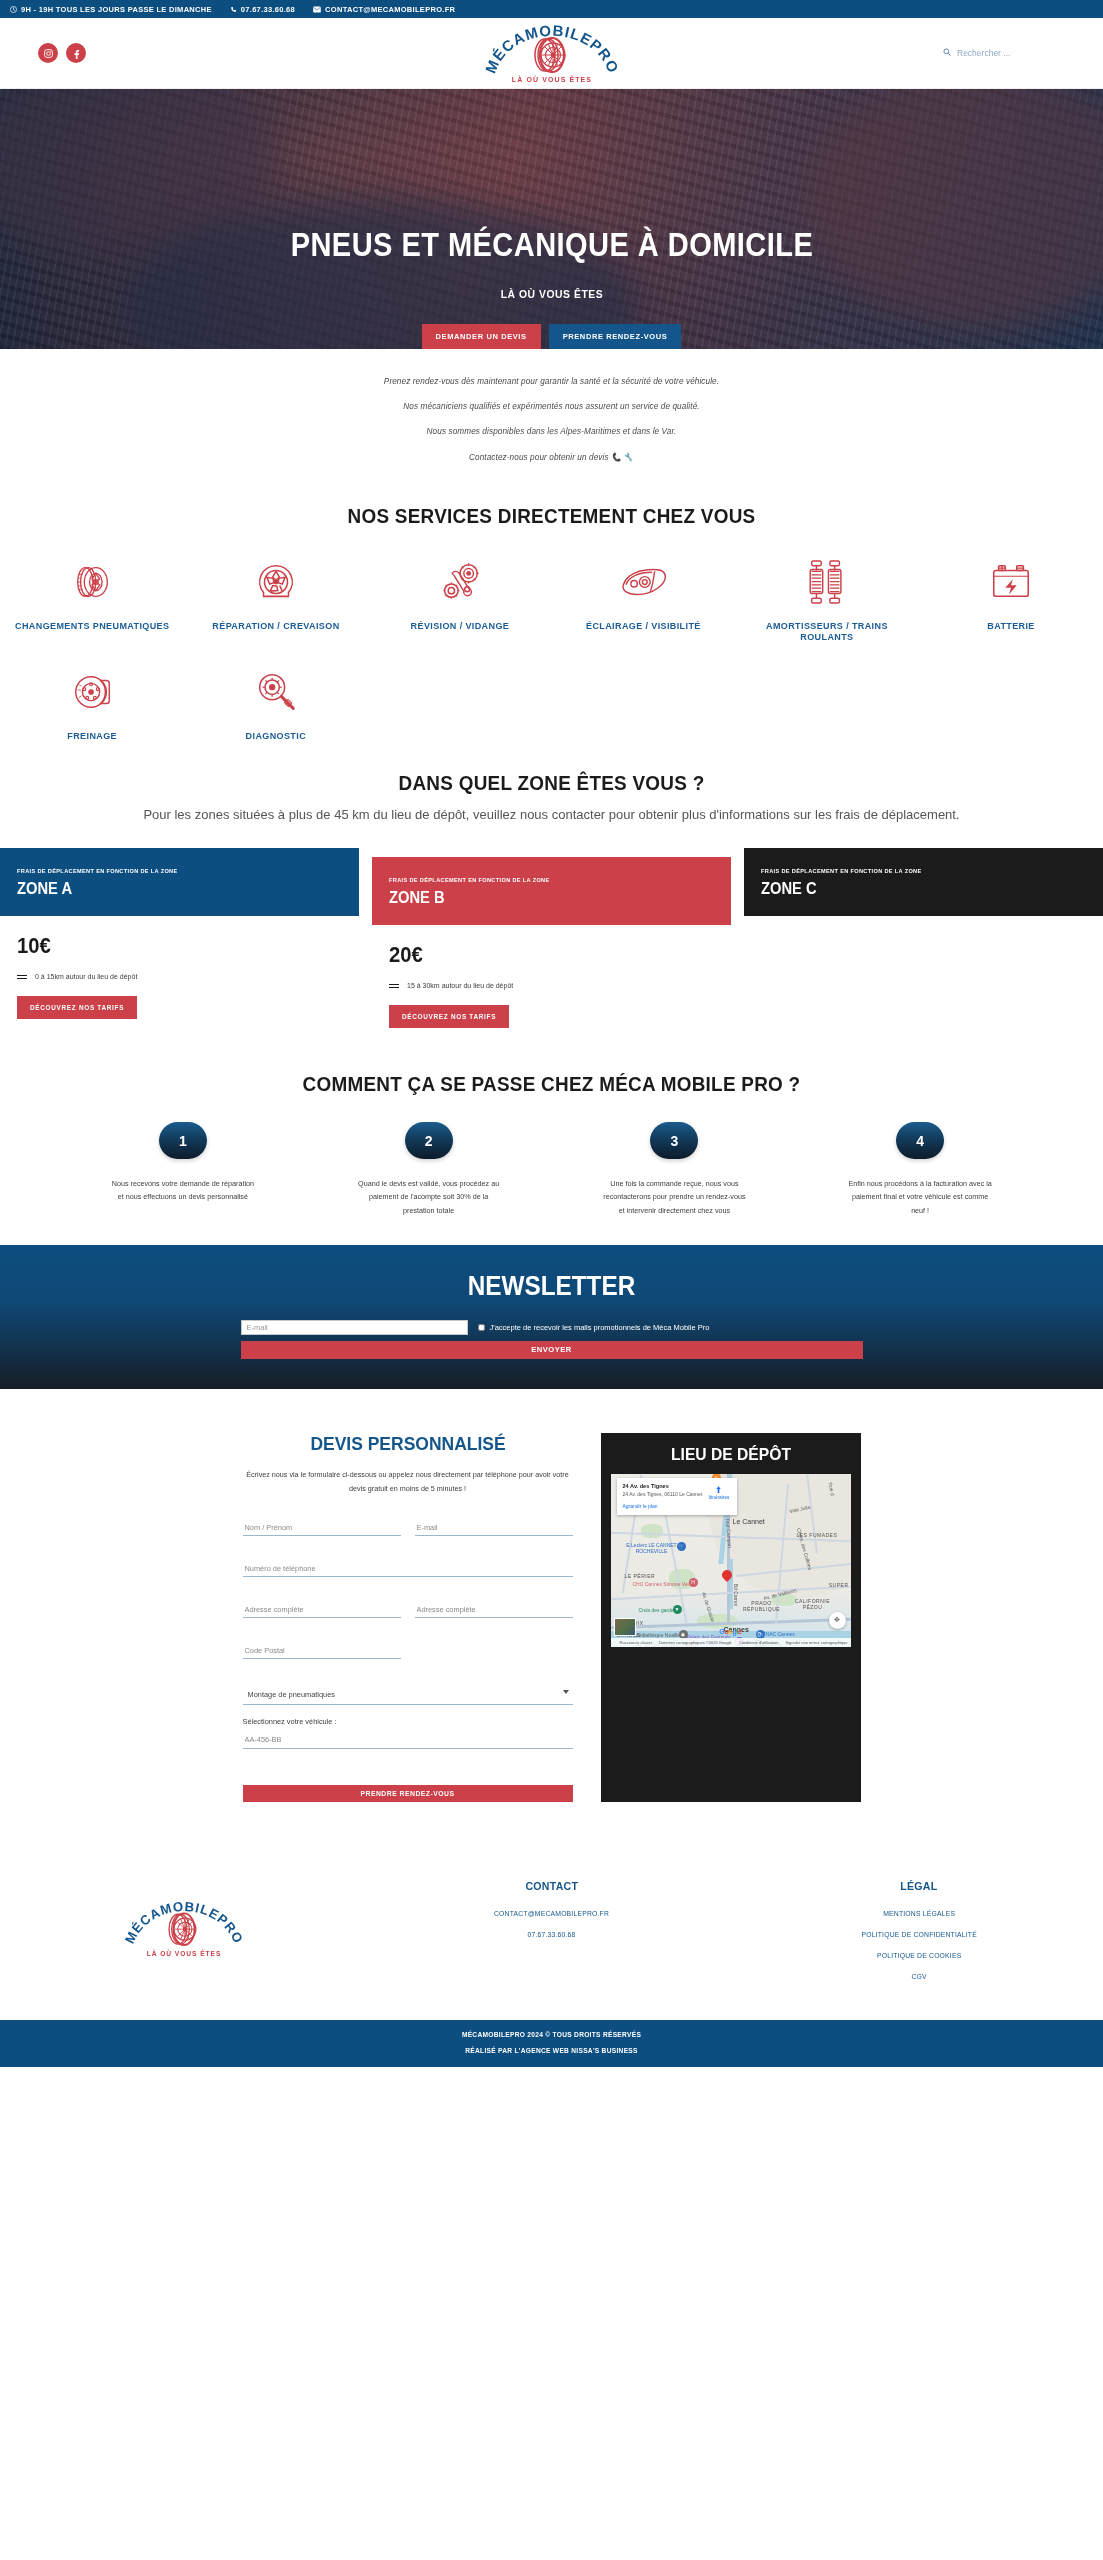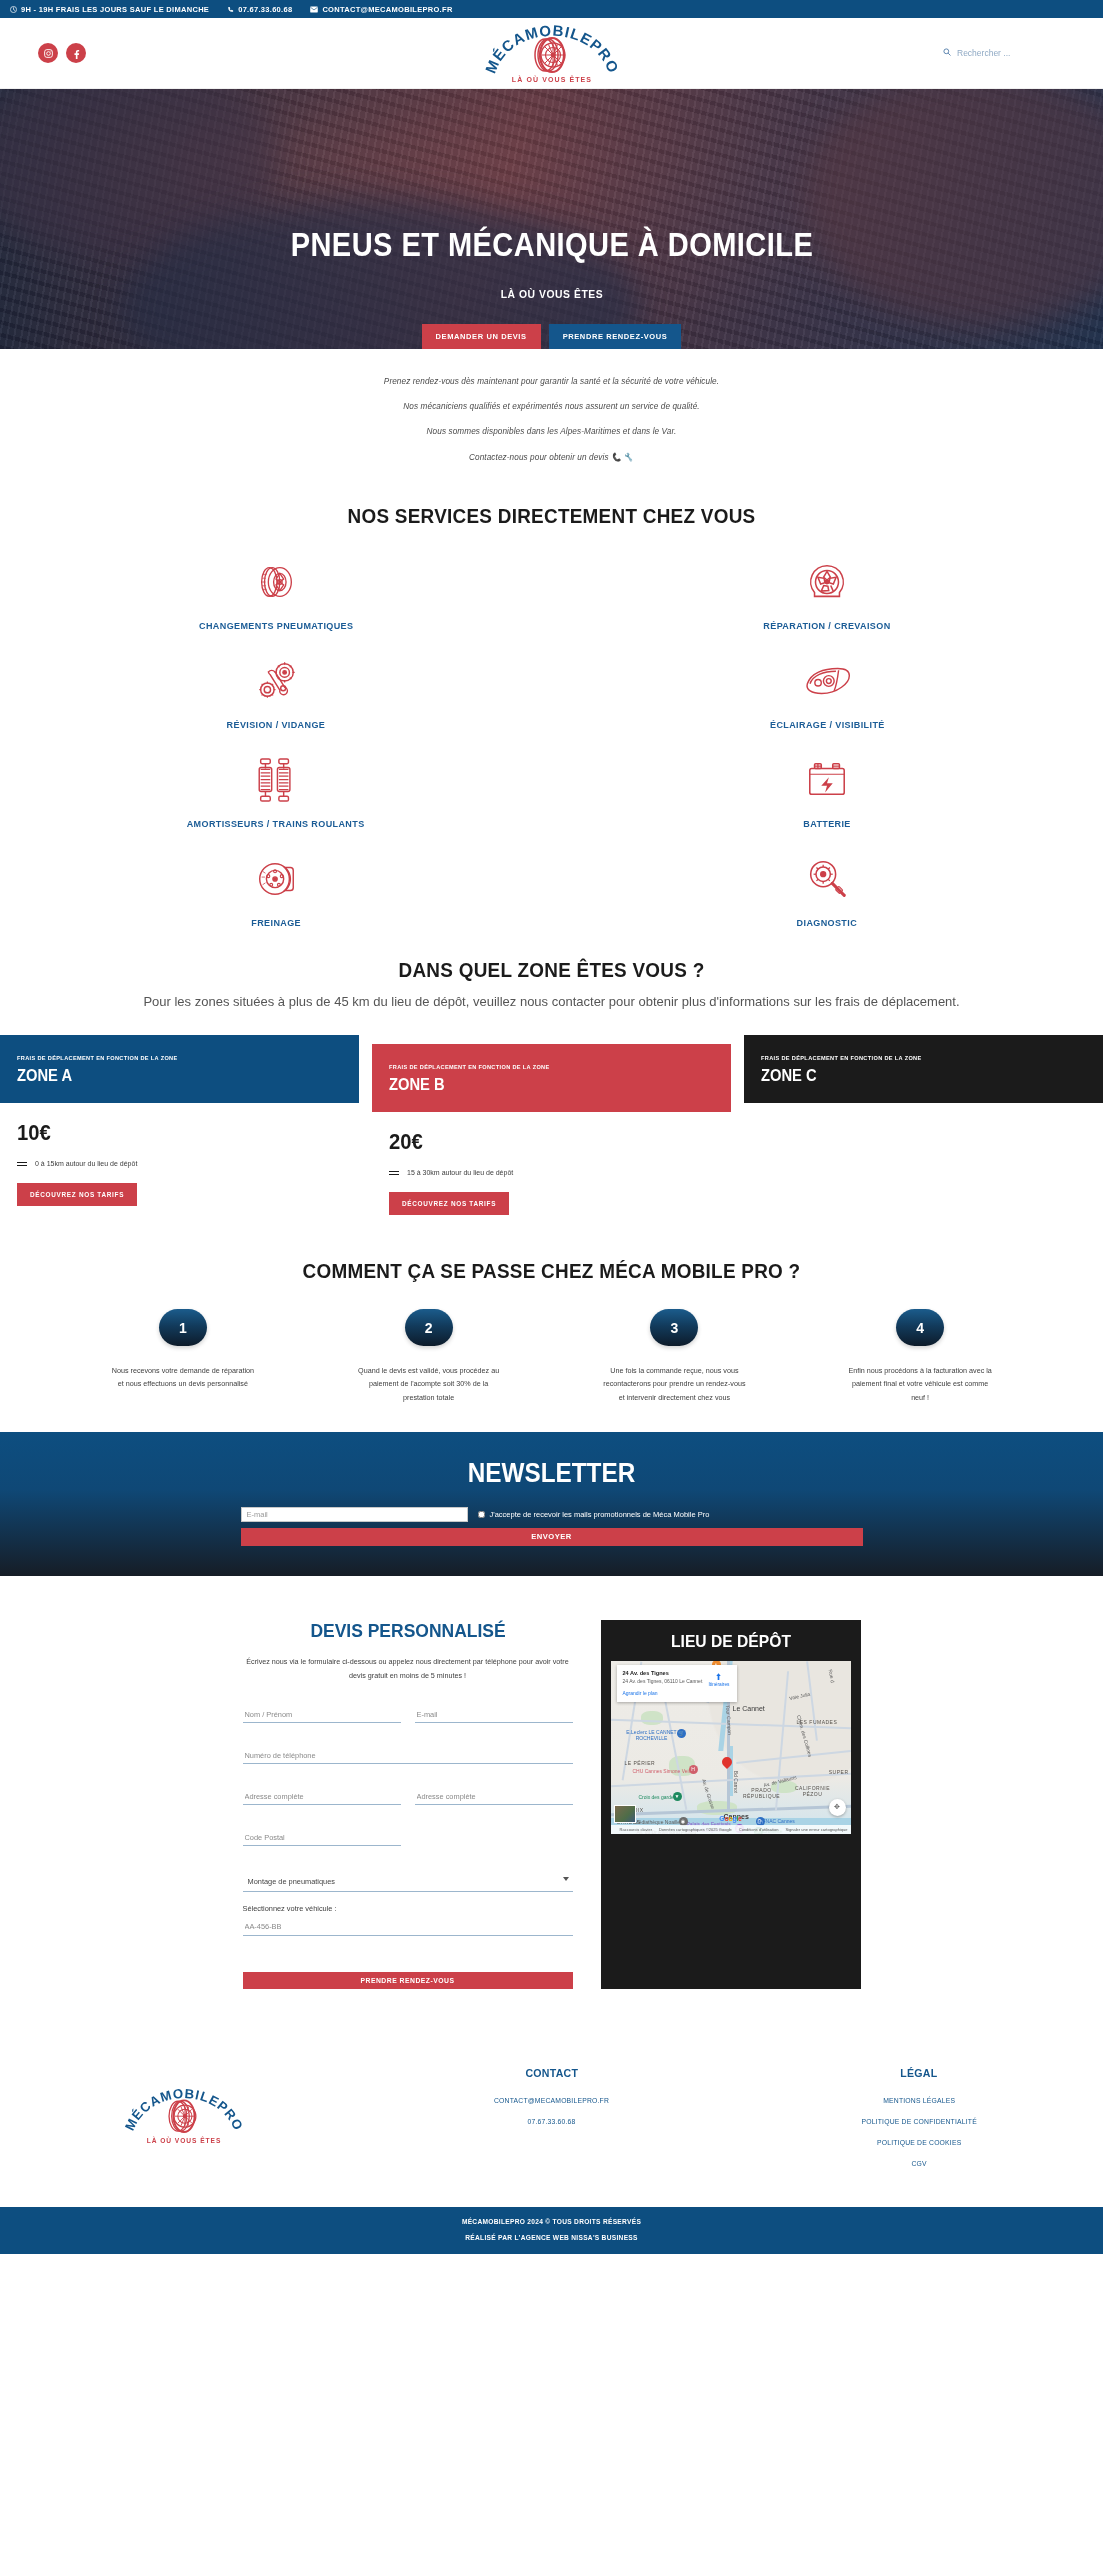--- a/index.html
+++ b/index.html
@@ -123,21 +123,21 @@
     transform: scaleX(.9);
   }
   .sec-sub {
     text-align: center; font-size: 13px; color: #555;
     margin-top: 12px;
   }
 
   
   .services { padding: 20px 0 0; }
   .srv-grid {
-    display: grid; grid-template-columns: repeat(2,1fr);
+    display: grid; grid-template-columns: repeat(6,1fr);
     margin-top: 20px;
   }
   .srv {
     display: flex; flex-direction: column;
     align-items: center; justify-content: flex-start;
     padding: 8px 10px 16px;
   }
   .srv-ico { height: 52px; display: flex; align-items: center; justify-content: center; }
   .srv-label {
     margin-top: 12px;
@@ -380,21 +380,21 @@
 <body>
 
 <div class="topbar">
   <div class="topbar-item">
     <span>
       <svg width="7" height="7" viewBox="0 0 16 16">
           <circle cx="8" cy="8" r="7" fill="none" stroke="#fff" stroke-width="1.6"></circle>
           <path d="M8 4v4.3l3 1.7" stroke="#fff" stroke-width="1.6" fill="none" stroke-linecap="round"></path>
         </svg>
     </span>
-    <span>9H - 19H FRAIS LES JOURS SAUF LE DIMANCHE</span>
+    <span>9H - 19H TOUS LES JOURS PASSE LE DIMANCHE</span>
   </div>
   <div class="topbar-item">
     <span>
       <svg width="7" height="7" viewBox="0 0 16 16">
           <path d="M3 2h3l1.5 3.5L6 7a9 9 0 0 0 3 3l1.5-1.5L14 10v3H11A9 9 0 0 1 3 5V2z" fill="#fff"></path>
         </svg>
     </span>
     <span>07.67.33.60.68</span>
   </div>
   <div class="topbar-item">

